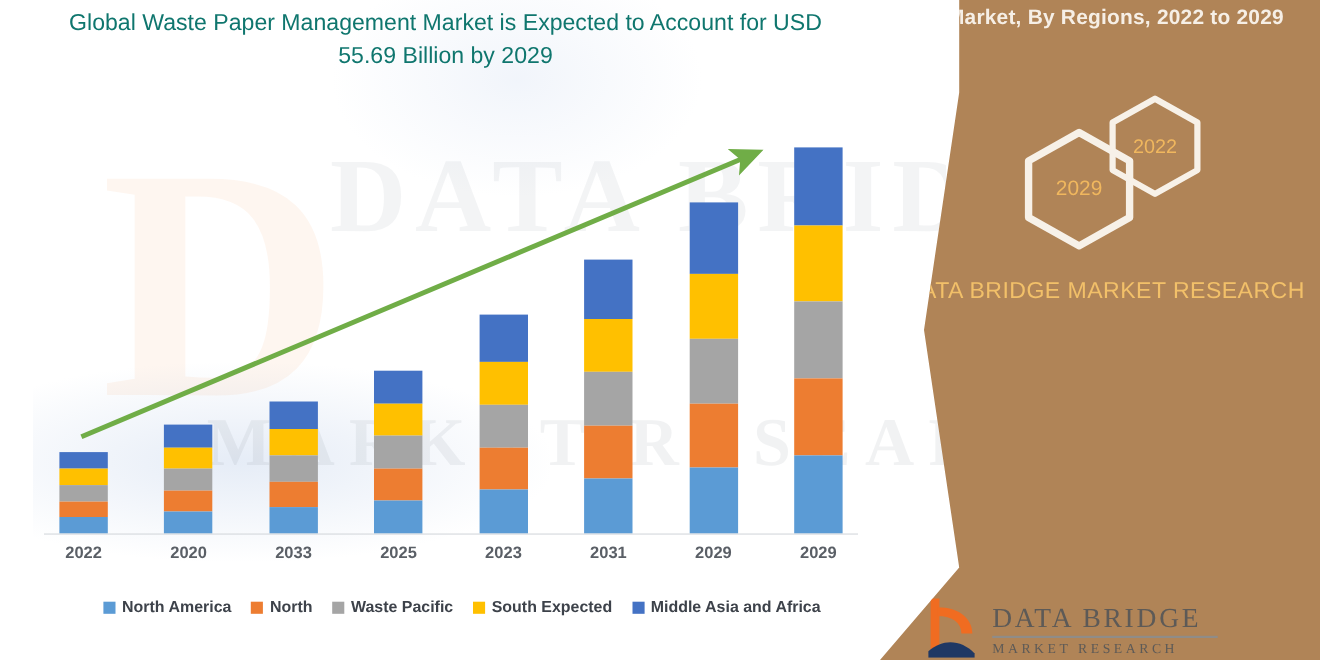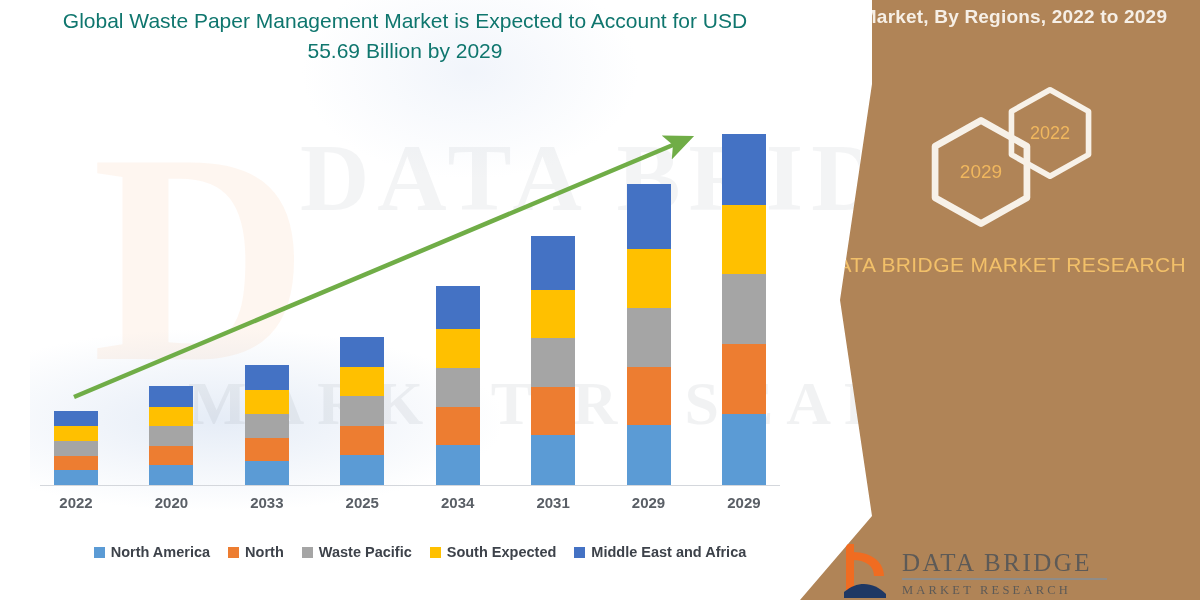--- a/index.html
+++ b/index.html
@@ -243,21 +243,21 @@
         </marker>
       </defs>
       <line x1="34" y1="297" x2="640" y2="42" stroke="#70AD47" stroke-width="4.5" marker-end="url(#arrowhead)"></line>
     </svg>
 
     <div class="xaxis" id="xaxis-container">
         <div class="xtick">2022</div>
         <div class="xtick">2020</div>
         <div class="xtick">2033</div>
         <div class="xtick">2025</div>
-        <div class="xtick">2034</div>
+        <div class="xtick">2023</div>
         <div class="xtick">2031</div>
         <div class="xtick">2029</div>
         <div class="xtick">2029</div>
       </div>
 
     <div class="legend" id="legend-container">
         <div class="legend-item">
           <span class="legend-swatch" style="background: rgb(91, 155, 213);"></span>
           <span class="legend-label">North America</span>
         </div>
@@ -268,21 +268,21 @@
         <div class="legend-item">
           <span class="legend-swatch" style="background: rgb(165, 165, 165);"></span>
           <span class="legend-label">Waste Pacific</span>
         </div>
         <div class="legend-item">
           <span class="legend-swatch" style="background: rgb(255, 192, 0);"></span>
           <span class="legend-label">South Expected</span>
         </div>
         <div class="legend-item">
           <span class="legend-swatch" style="background: rgb(68, 114, 196);"></span>
-          <span class="legend-label">Middle East and Africa</span>
+          <span class="legend-label">Middle Asia and Africa</span>
         </div>
       </div>
   </div>
 
   <div class="right-panel">
     <div class="right-panel-inner">
       <div class="rp-title">Market, By Regions, 2022 to 2029</div>
 
       <div class="hexwrap">
         <div class="hex hex-2029">

